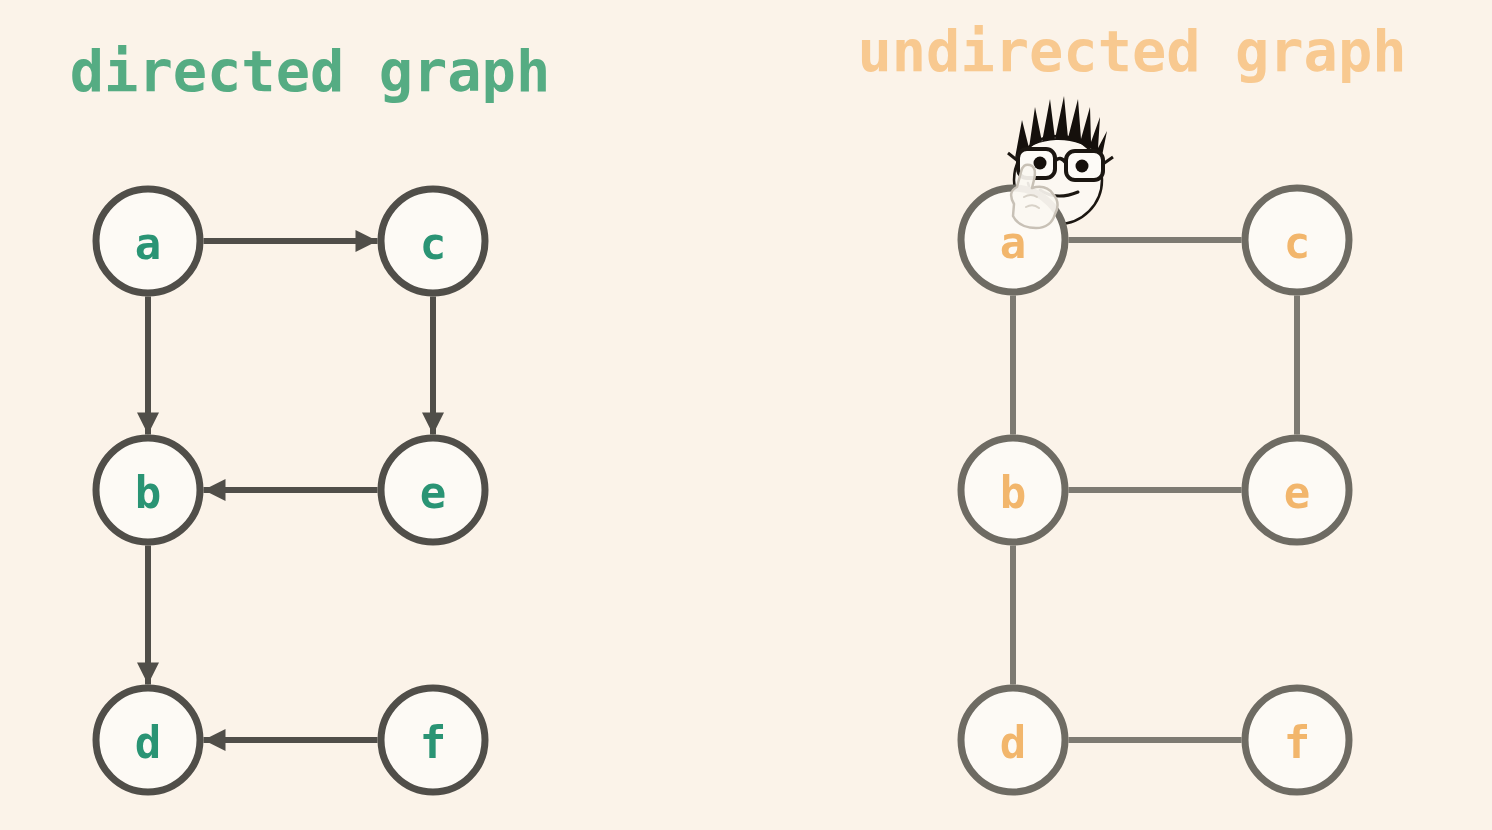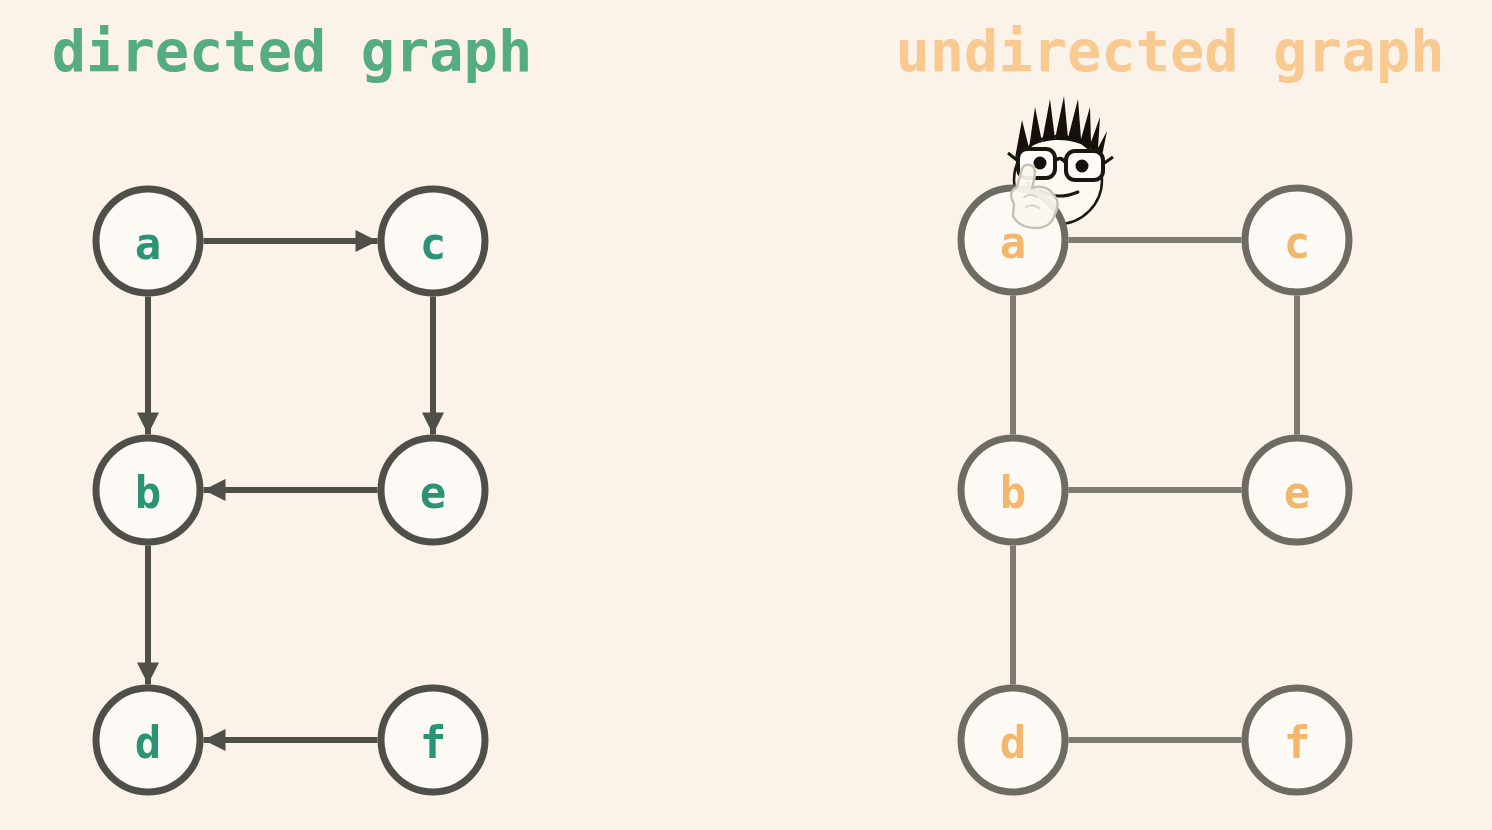--- a/index.html
+++ b/index.html
@@ -20,22 +20,22 @@
   .graph-title {
     position: absolute;
     top: 18px;
     transform: translateX(-50%);
     font-size: 57px;
     font-weight: bold;
     white-space: nowrap;
     letter-spacing: 0px;
     user-select: none;
   }
-  .graph-title.left  { left: 292px; }
-  .graph-title.right { left: 1170px; }
+  .graph-title.left  { left: 310px; margin-top: 20px; }
+  .graph-title.right { left: 1132px; }
   svg.scene {
     position: absolute;
     left: 0;
     top: 0;
   }
   .node-label {
     font-family: "DejaVu Sans Mono", monospace;
     font-size: 44px;
     font-weight: bold;
   }

